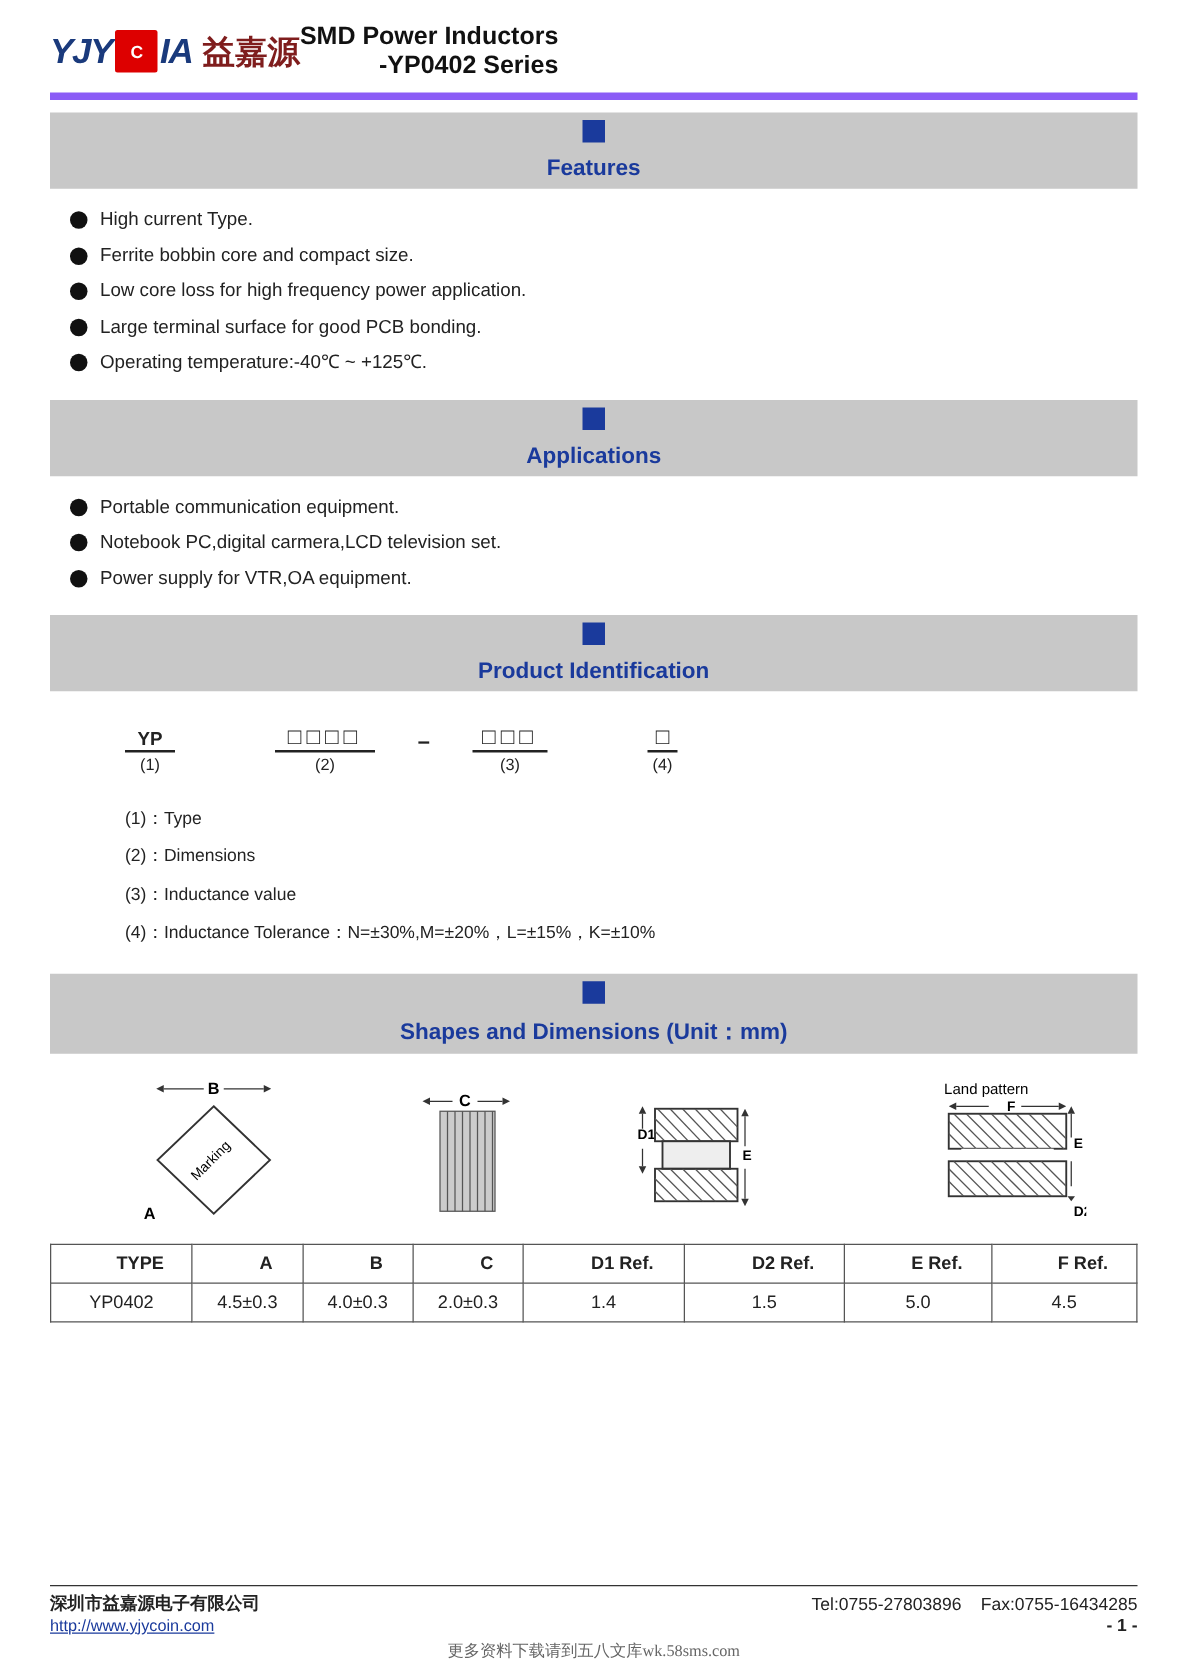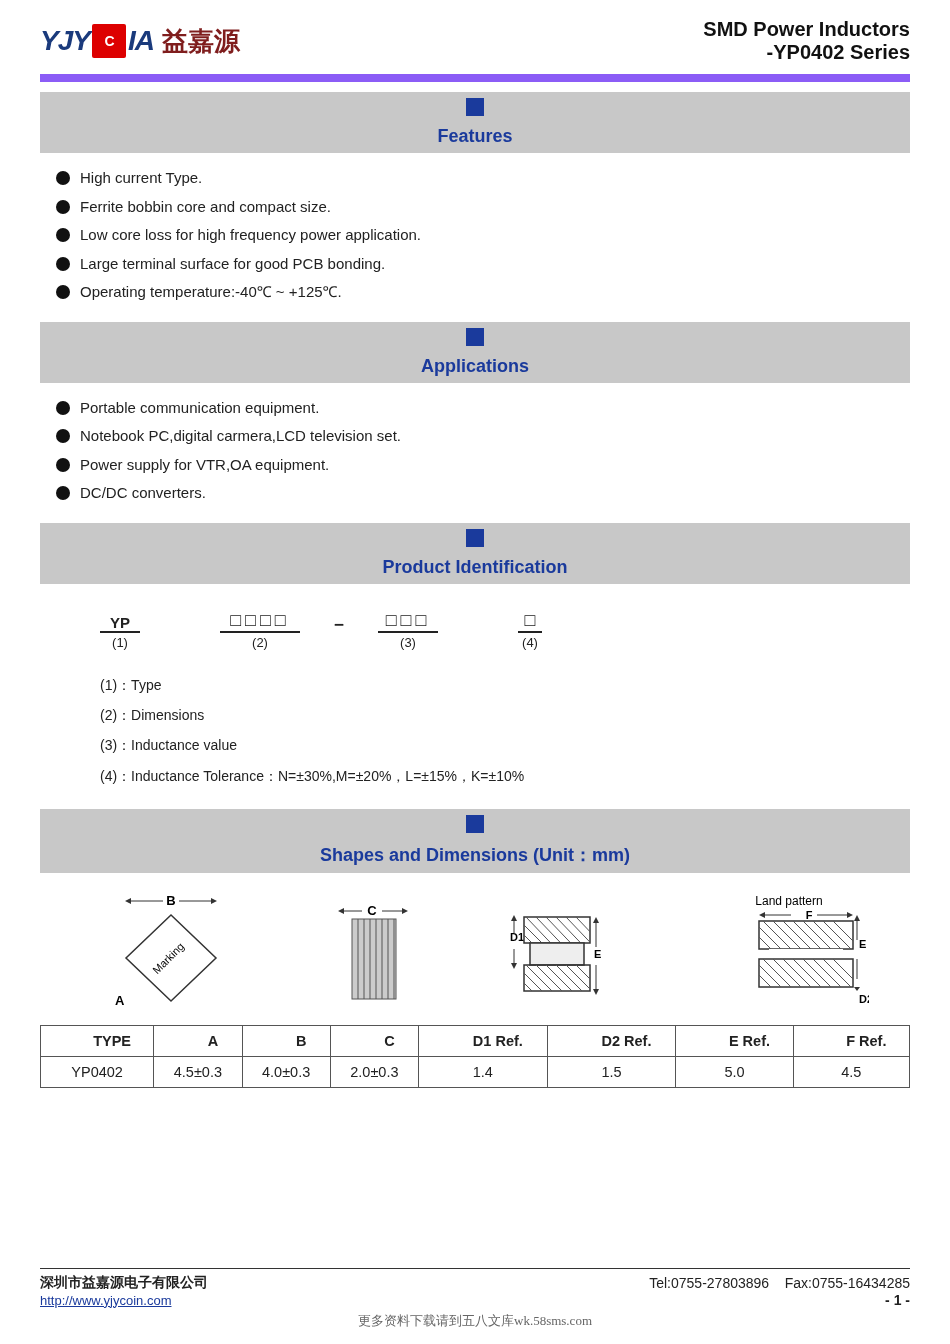--- a/index.html
+++ b/index.html
@@ -16,24 +16,23 @@
     .page {
       width: 950px;
       min-height: 1344px;
       padding: 18px 40px 60px 40px;
       position: relative;
     }
 
     
     .header {
       display: flex;
-      justify-content: space-between;
       align-items: center;
       padding-bottom: 10px;
-      border-bottom: 8px solid #8b5cf6;
+      border-bottom: 6px solid #8b5cf6;
       margin-bottom: 10px;
     }
 
     .logo-area {
       display: flex;
       align-items: center;
       gap: 10px;
     }
 
     .logo-box {
@@ -358,24 +357,20 @@
         <span class="bullet-dot"></span>
         <span>Portable communication equipment.</span>
       </li>
     <li>
         <span class="bullet-dot"></span>
         <span>Notebook PC,digital carmera,LCD television set.</span>
       </li>
     <li>
         <span class="bullet-dot"></span>
         <span>Power supply for VTR,OA equipment.</span>
-      </li>
-    <li>
-        <span class="bullet-dot"></span>
-        <span>DC/DC converters.</span>
       </li>
   </ul>
 
   <div class="section-header">
     <div class="section-square"></div>
     <span class="section-title">Product Identification</span>
   </div>
 
   <div class="product-id-diagram">
     <div class="diagram-row">

